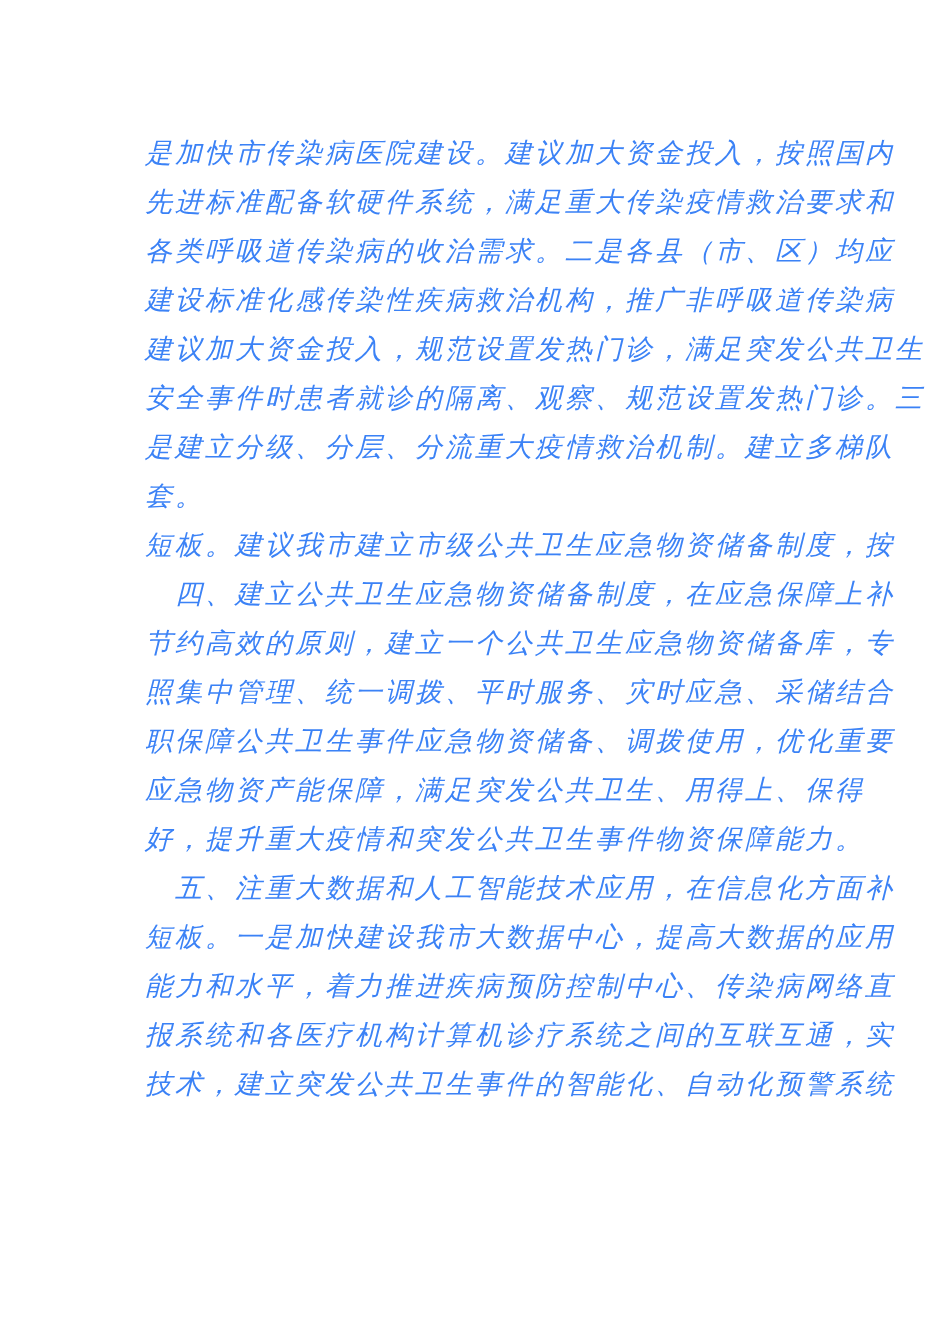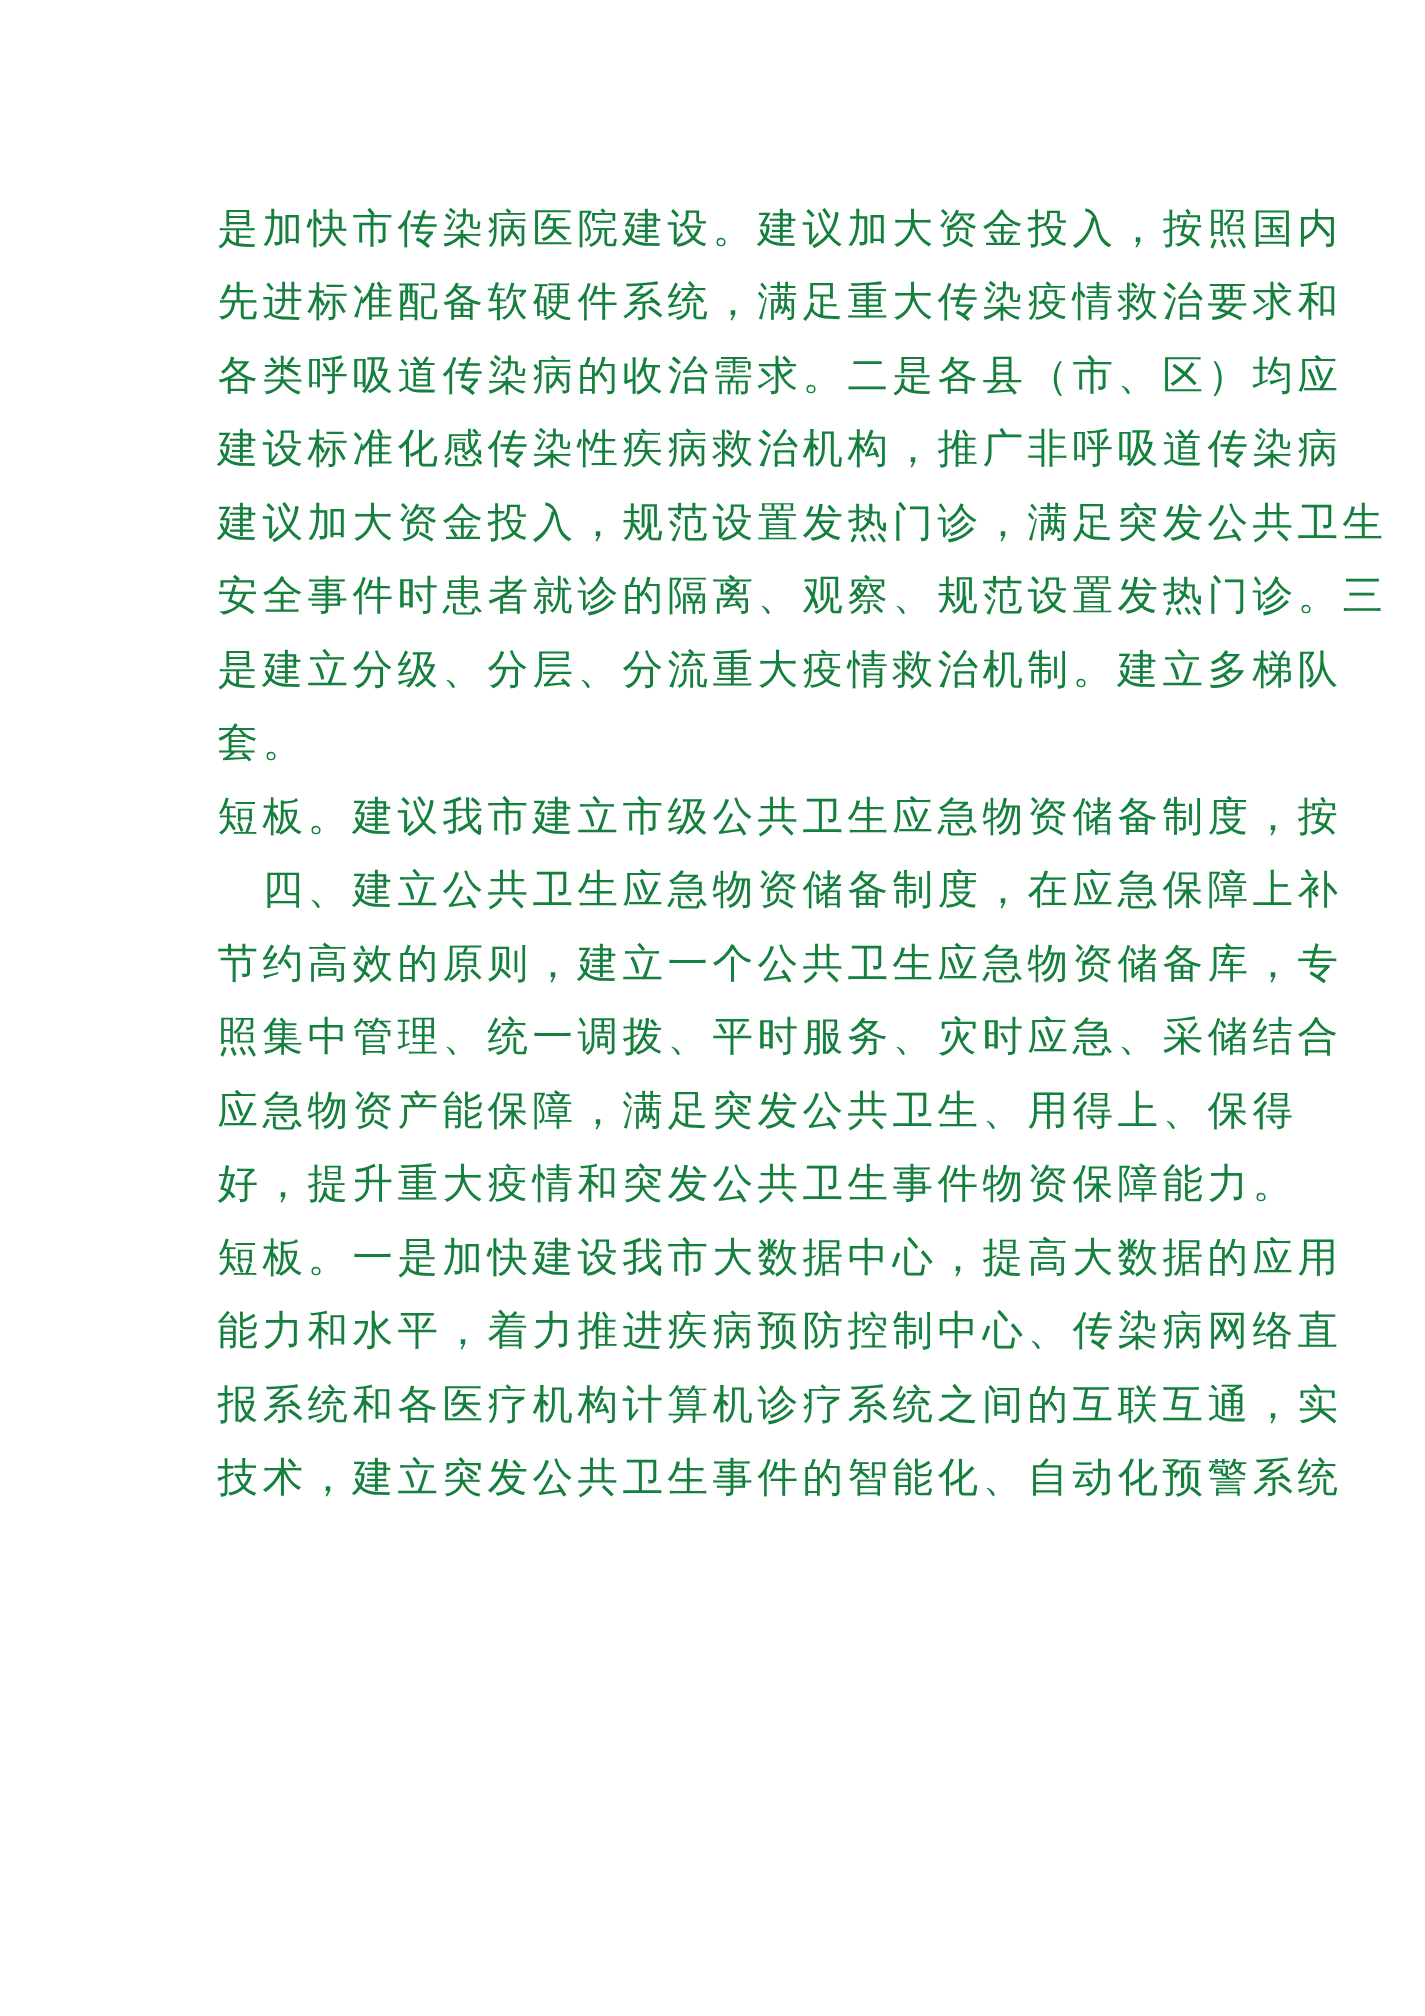--- a/index.html
+++ b/index.html
@@ -5,23 +5,24 @@
   html, body { margin: 0; padding: 0; background: #ffffff; }
   body { width: 950px; height: 1344px; position: relative; overflow: hidden; }
   .page {
     position: absolute;
     left: 145px;
     top: 128px;
     width: 662px;
     font-family: "DejaVu Serif", "Liberation Serif", serif;
     font-size: 27px;
     line-height: 49px;
-    color: #15803d;
+    color: #3b82f6;
     letter-spacing: 3px;
     text-align: justify;
+    font-style: italic;
   }
   .line { display: block; height: 49px; white-space: nowrap; text-align: justify; text-align-last: justify; }
   .line.last { text-align-last: left; }
   .para { margin: 0; }
 </style>
 </head>
 <body>
 
 <div class="page">
   <div class="para">
@@ -32,22 +33,24 @@
     <span class="line">建议加大资金投入，规范设置发热门诊，满足突发公共卫生</span>
     <span class="line">安全事件时患者就诊的隔离、观察、规范设置发热门诊。三</span>
     <span class="line">是建立分级、分层、分流重大疫情救治机制。建立多梯队</span>
     <span class="line last">套。</span>
   </div>
   <div class="para">
     <span class="line">短板。建议我市建立市级公共卫生应急物资储备制度，按</span>
     <span class="line">　四、建立公共卫生应急物资储备制度，在应急保障上补</span>
     <span class="line">节约高效的原则，建立一个公共卫生应急物资储备库，专</span>
     <span class="line">照集中管理、统一调拨、平时服务、灾时应急、采储结合</span>
+    <span class="line">职保障公共卫生事件应急物资储备、调拨使用，优化重要</span>
     <span class="line">应急物资产能保障，满足突发公共卫生、用得上、保得</span>
     <span class="line last">好，提升重大疫情和突发公共卫生事件物资保障能力。</span>
   </div>
   <div class="para">
+    <span class="line">　五、注重大数据和人工智能技术应用，在信息化方面补</span>
     <span class="line">短板。一是加快建设我市大数据中心，提高大数据的应用</span>
     <span class="line">能力和水平，着力推进疾病预防控制中心、传染病网络直</span>
     <span class="line">报系统和各医疗机构计算机诊疗系统之间的互联互通，实</span>
     <span class="line">技术，建立突发公共卫生事件的智能化、自动化预警系统</span>
   </div>
 </div>
 
 </body></html>

